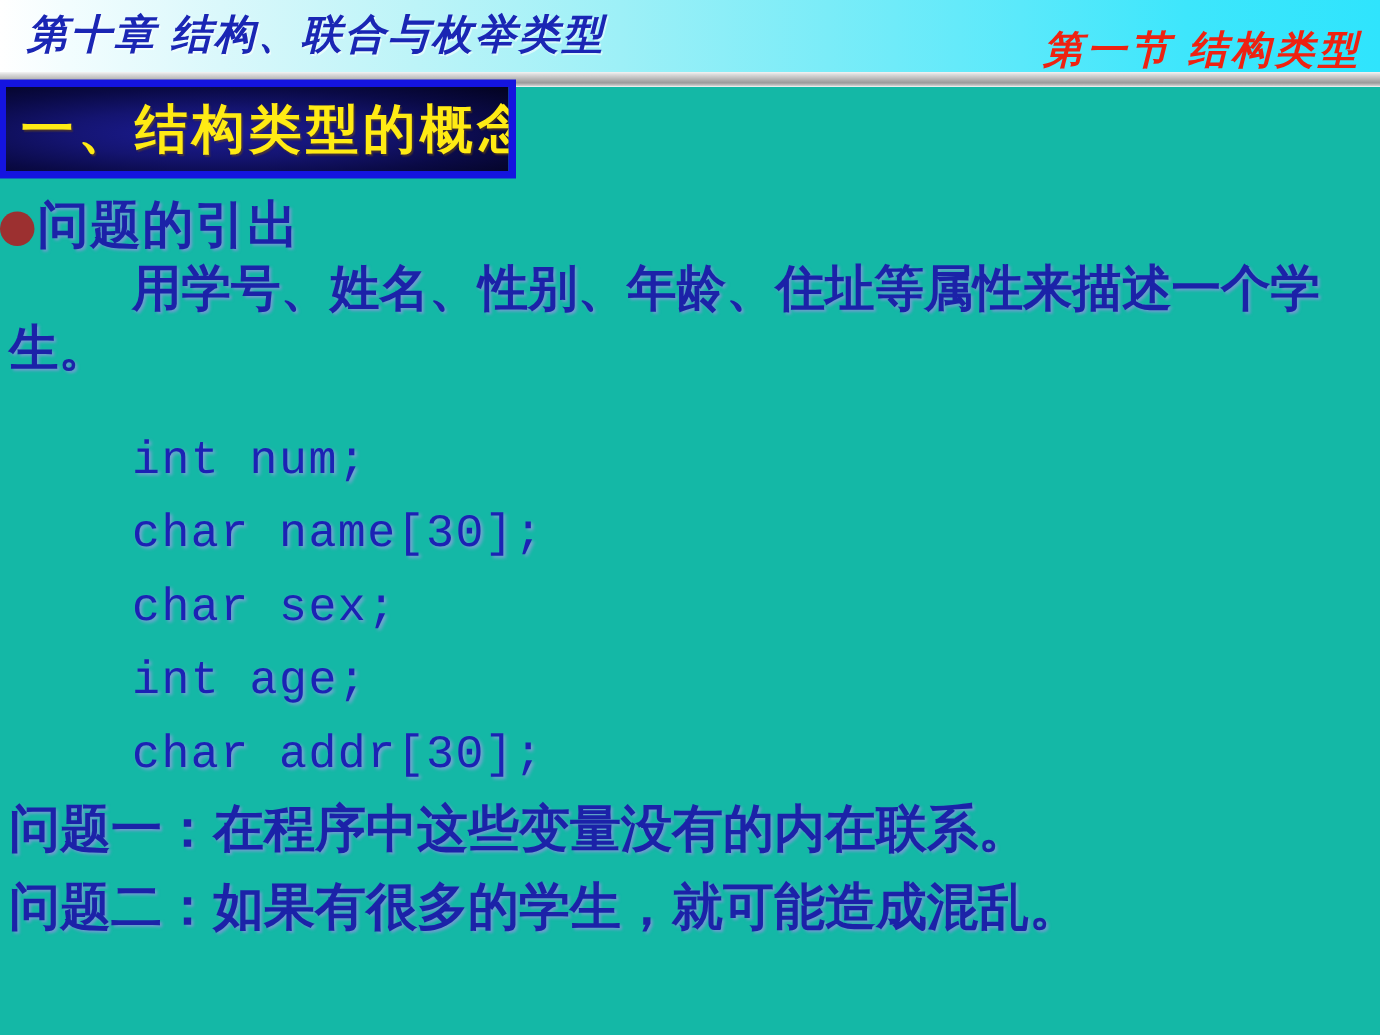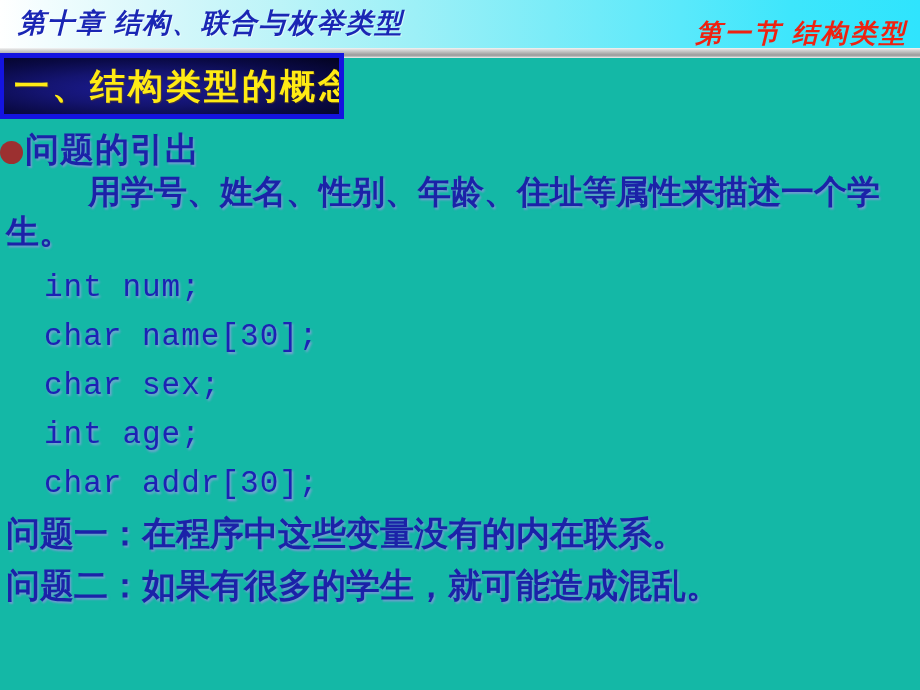--- a/index.html
+++ b/index.html
@@ -162,22 +162,22 @@
     text-shadow: 1.5px 1.5px 2px rgba(140,150,220,0.75);
   }
 
   .para .indent {
     display: inline-block;
     width: 82px;
   }
 
   
   .code-block {
-    margin-top: 8px;
-    padding-left: 44px;
+    margin-top: 28px;
+    padding-left: 88px;
   }
 
   .code-line {
     font-family: "Liberation Mono", "DejaVu Sans Mono", monospace;
     font-size: 31px;
     line-height: 49px;
     font-weight: 500;
     color: #1b22b4;
     white-space: pre;
     letter-spacing: 1px;

